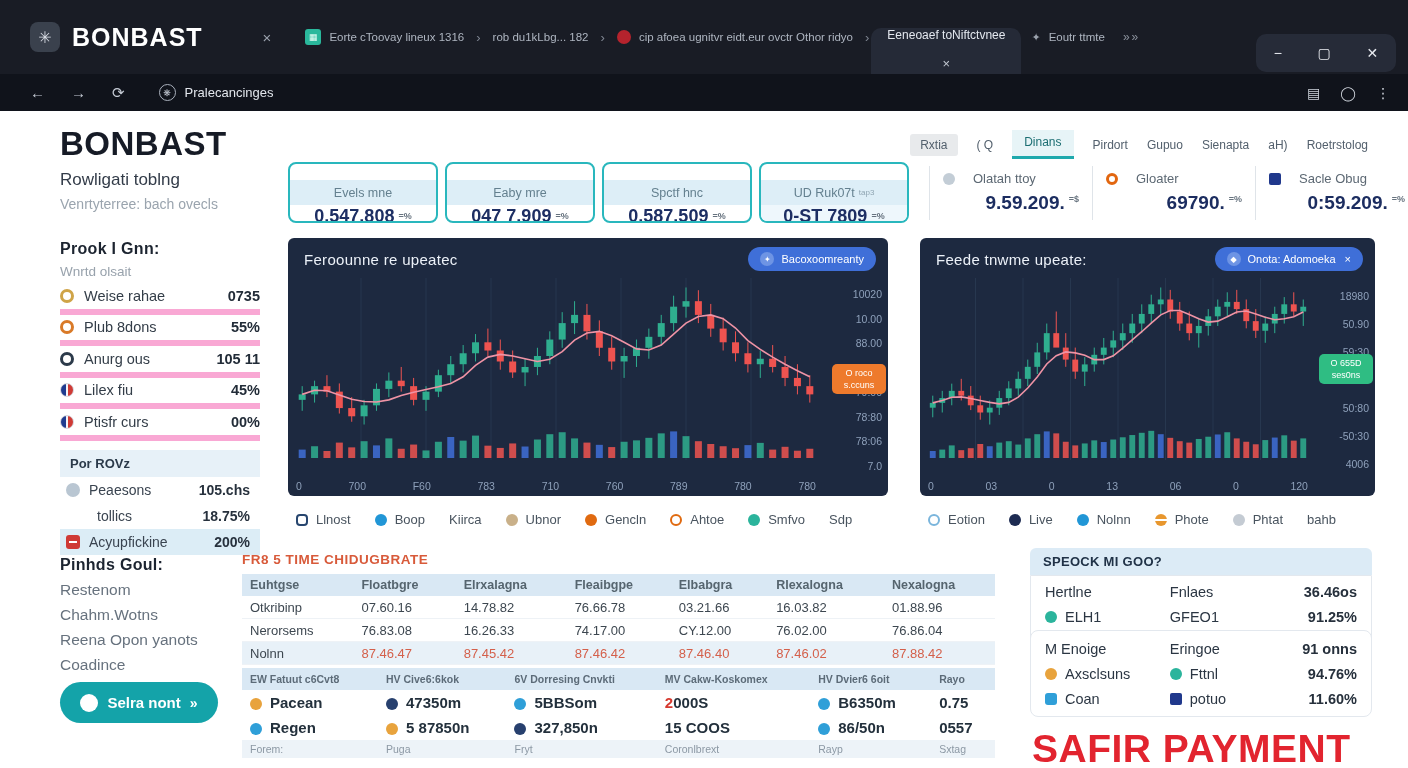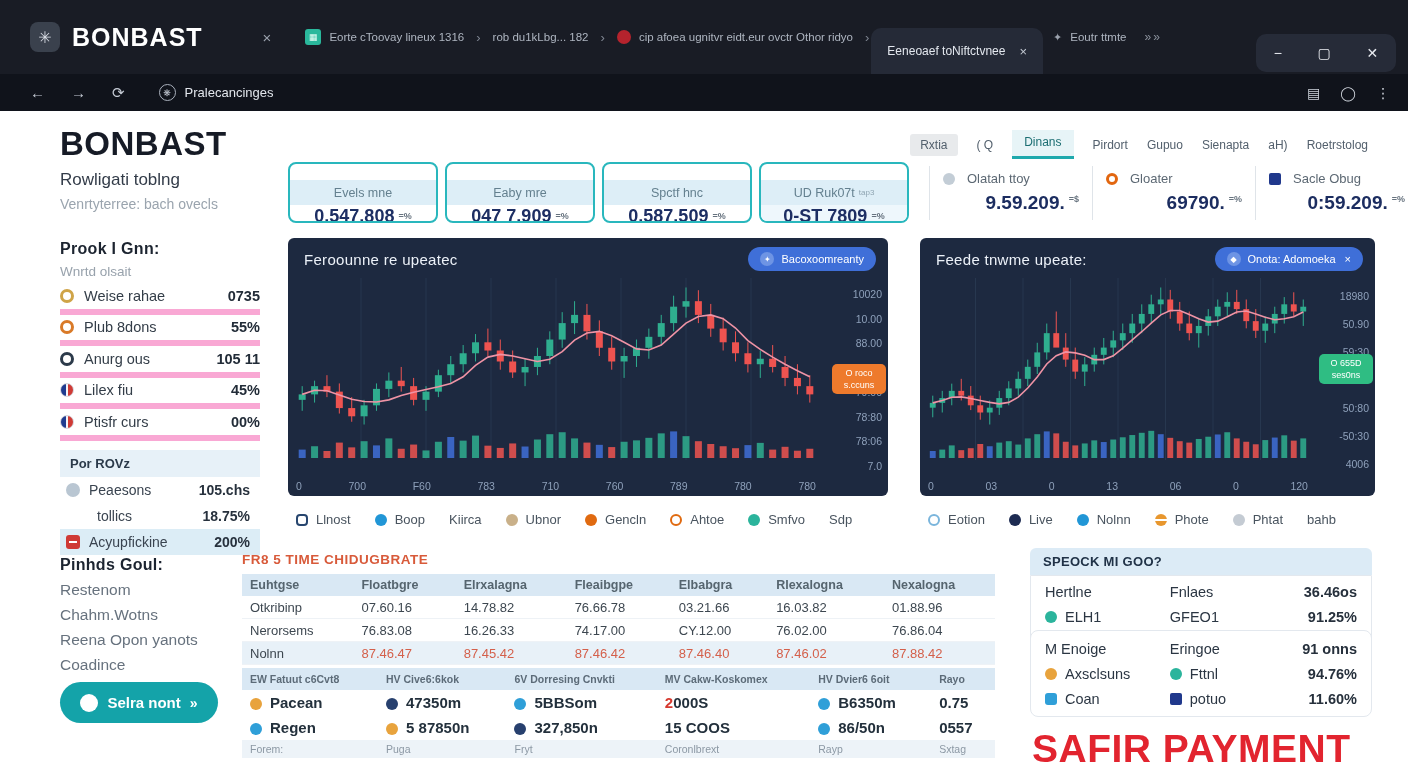--- a/index.html
+++ b/index.html
@@ -12,21 +12,21 @@
   .logo-ic { width:30px; height:30px; border-radius:8px; background:#3a414d; color:#d9dde4; font-size:16px; display:flex; align-items:center; justify-content:center; }
   .logo-tx { color:#fff; font-size:25px; font-weight:800; letter-spacing:1px; }
   .tclose { color:#9aa1ac; font-size:15px; margin:0 24px 0 60px; cursor:default; }
   #tabs { display:flex; align-items:center; height:100%; flex:1; min-width:0; }
   .tab { display:flex; align-items:center; gap:8px; color:#aeb5c0; font-size:11.5px; padding:0 10px; white-space:nowrap; overflow:hidden; }
   .tab .ti { flex:none; }
   .ti-teal { width:16px; height:16px; border-radius:3px; background:#2ab89c; color:#eafff8; font-size:9px; display:flex; align-items:center; justify-content:center; }
   .ti-red { width:14px; height:14px; border-radius:50%; background:#b5232d; }
   .ti-pin { color:#9aa1ac; font-size:11px; }
   .chev { color:#7f8692; font-size:13px; padding:0 2px; }
-  .tab.active { background:#252a37; height:46px; align-self:flex-end; border-radius:10px 10px 0 0; color:#e4e8ef; font-size:12px; padding:0 16px; gap:14px; }
+  .tab.active { background:#252a37; height:46px; align-self:flex-end; border-radius:10px 10px 0 0; color:#e4e8ef; font-size:12px; padding:0 16px; gap:14px;flex-direction:column; }
   .tab.active .x { color:#c3c9d2; font-size:13px; }
   .chevrons { color:#8a919c; font-size:12px; letter-spacing:2px; padding:0 8px; }
   .winctl { position:absolute; right:12px; top:34px; width:140px; height:38px; background:#262b38; border-radius:10px; display:flex; align-items:center; justify-content:space-around; color:#e8ebf0; font-size:14px; }
   .winctl span { cursor:default; }
 
   .addressbar { position:absolute; left:0; top:74px; width:1408px; height:37px; background:#10131b; display:flex; align-items:center; color:#c6ccd6; }
   .addressbar .nav-ic { font-size:15px; margin-left:30px; }
   .addressbar .nav-ic + .nav-ic { margin-left:26px; }
   .addr-chip { display:flex; align-items:center; gap:9px; margin-left:34px; }
   .addr-circ { width:17px; height:17px; border-radius:50%; border:1.5px solid #aab1bd; font-size:9px; display:flex; align-items:center; justify-content:center; }
@@ -49,21 +49,21 @@
   .tickers { position:absolute; left:288px; top:51px; display:flex; align-items:center; }
   .tbox { width:150px; height:61px; border:2px solid #29b7bd; border-radius:8px; background:#fff; overflow:hidden; margin-right:7px; flex:none; }
   .tbox-h { height:25px; background:#ddeef7; display:flex; align-items:center; justify-content:center; font-size:12.5px; color:#64808f; gap:4px;margin-top:16px; }
   .tbox-h sup { font-size:8px; color:#8fa5b2; }
   .tbox-v { height:22px; display:flex; align-items:center; justify-content:center; font-size:18px; font-weight:800; color:#1d2e63; }
   .sfx { font-size:9px; color:#66727e; font-weight:600; margin-left:4px; vertical-align:super; }
   .tbox-s { text-align:center; font-size:6.5px; color:#7d8ea0; letter-spacing:0.5px; }
   .tbox.hl .tbox-v, .tbox.hl .tbox-s { background:#eef7fc; }
   .vdiv { width:1px; height:54px; background:#dfe4e9; margin:0 13px; flex:none; }
   .stat { width:136px; flex:none; }
-  .stat-l { display:flex; align-items:center; gap:12px; font-size:13px; color:#5c6873; }
+  .stat-l { display:flex; align-items:center; gap:18px; font-size:13px; color:#5c6873; }
   .stat-v { font-size:19px; font-weight:800; color:#1c2d60; margin-top:6px; padding-left:2px;text-align:right; }
 
   
   .ic { display:inline-block; width:14px; height:14px; border-radius:50%; flex:none; }
   .ic.coin-gold { border:3px solid #cfa448; }
   .ic.coin-orange { border:3px solid #d97a28; }
   .ic.coin-dark { border:3px solid #2c3a4a; }
   .ic.flag { background:linear-gradient(90deg,#1f3b8f 38%,#f4f4f8 38% 55%,#cf3a35 55%); border:1px solid #d6d6de; }
   .ic.red-sq { border-radius:3px; background:#cf3a35; position:relative; }
   .ic.red-sq::after { content:""; position:absolute; left:3px; top:6px; width:8px; height:2px; background:#fff; }

